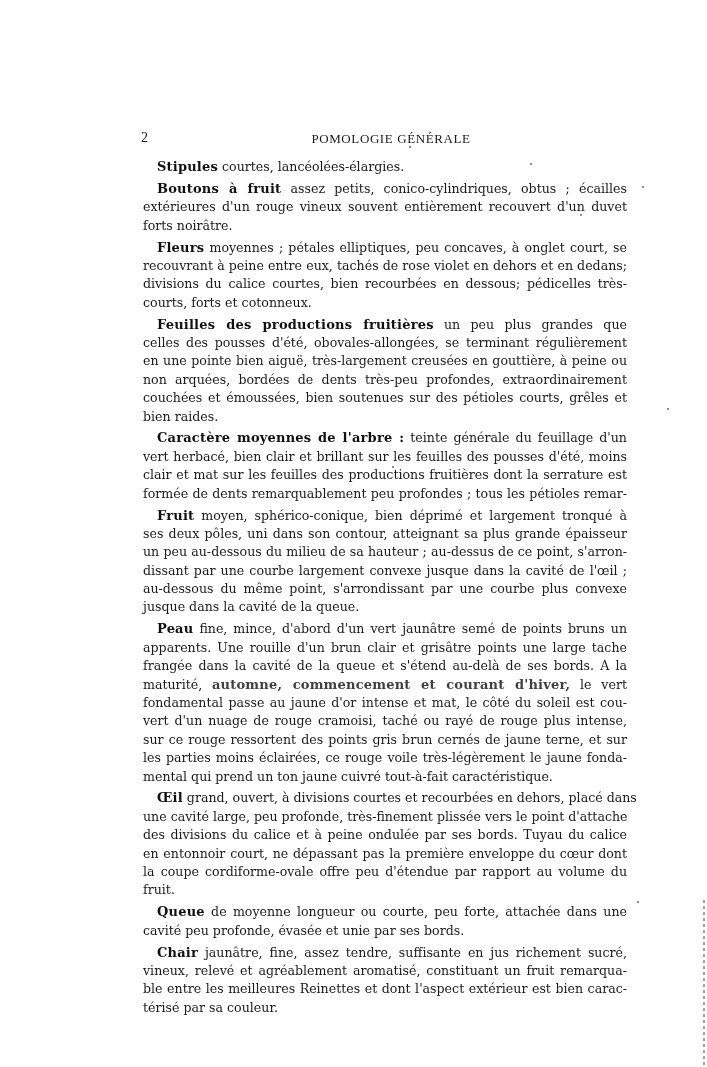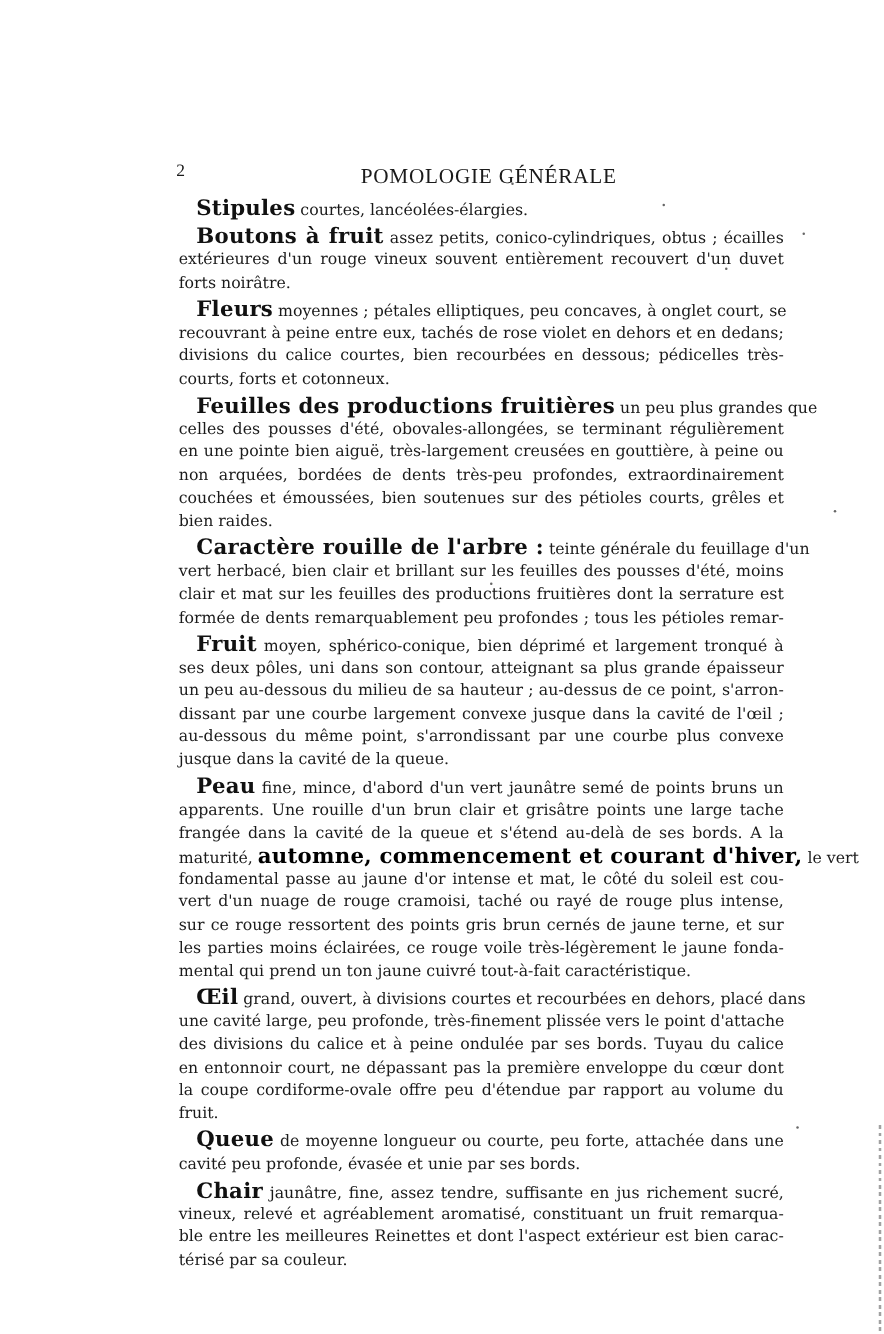--- a/index.html
+++ b/index.html
@@ -35,21 +35,21 @@
       top: 0;
       font-size: 14px;
       font-family: "Liberation Serif", serif;
     }
     .page-title {
       position: absolute;
       left: 0;
       right: 0;
       top: 1px;
       text-align: center;
-      font-size: 17px;
+      font-size: 13px;
       letter-spacing: 0.6px;
       font-family: "Liberation Serif", serif;
       padding-left: 14px;
     }
     .body-text {
       position: absolute;
       left: 143px;
       top: 158px;
       width: 484px;
     }
@@ -68,27 +68,27 @@
     }
     .line.last {
       text-align-last: left;
     }
     .line.first {
       text-indent: 14px;
     }
     .lead {
       font-family: "DejaVu Serif", serif;
       font-weight: bold;
-      font-size: 17px;
+      font-size: 13px;
       letter-spacing: 0.2px;
       color: #111;
     }
     .inline-bold {
       font-weight: bold;
-      color: #000000;
+      color: #404040;
     }
     .gutter-mark {
       position: absolute;
       right: 2px;
       top: 900px;
       width: 2px;
       height: 167px;
       background: repeating-linear-gradient(to bottom, #555 0 3px, transparent 3px 6px);
       opacity: 0.55;
     }
@@ -132,21 +132,21 @@
     <div class="para">
       <span class="line first"><span class="lead">Feuilles des productions fruitières</span><span> un peu plus grandes que</span></span>
       <span class="line">celles des pousses d'été, obovales-allongées, se terminant régulièrement</span>
       <span class="line">en une pointe bien aiguë, très-largement creusées en gouttière, à peine ou</span>
       <span class="line">non arquées, bordées de dents très-peu profondes, extraordinairement</span>
       <span class="line">couchées et émoussées, bien soutenues sur des pétioles courts, grêles et</span>
       <span class="line last">bien raides.</span>
     </div>
 
     <div class="para">
-      <span class="line first"><span class="lead">Caractère rouille de l'arbre :</span><span> teinte générale du feuillage d'un</span></span>
+      <span class="line first"><span class="lead">Caractère moyennes de l'arbre :</span><span> teinte générale du feuillage d'un</span></span>
       <span class="line">vert herbacé, bien clair et brillant sur les feuilles des pousses d'été, moins</span>
       <span class="line">clair et mat sur les feuilles des productions fruitières dont la serrature est</span>
       <span class="line">formée de dents remarquablement peu profondes ; tous les pétioles remar-</span>
     </div>
 
     <div class="para">
       <span class="line first"><span class="lead">Fruit</span><span> moyen, sphérico-conique, bien déprimé et largement tronqué à</span></span>
       <span class="line">ses deux pôles, uni dans son contour, atteignant sa plus grande épaisseur</span>
       <span class="line">un peu au-dessous du milieu de sa hauteur ; au-dessus de ce point, s'arron-</span>
       <span class="line">dissant par une courbe largement convexe jusque dans la cavité de l'œil ;</span>

